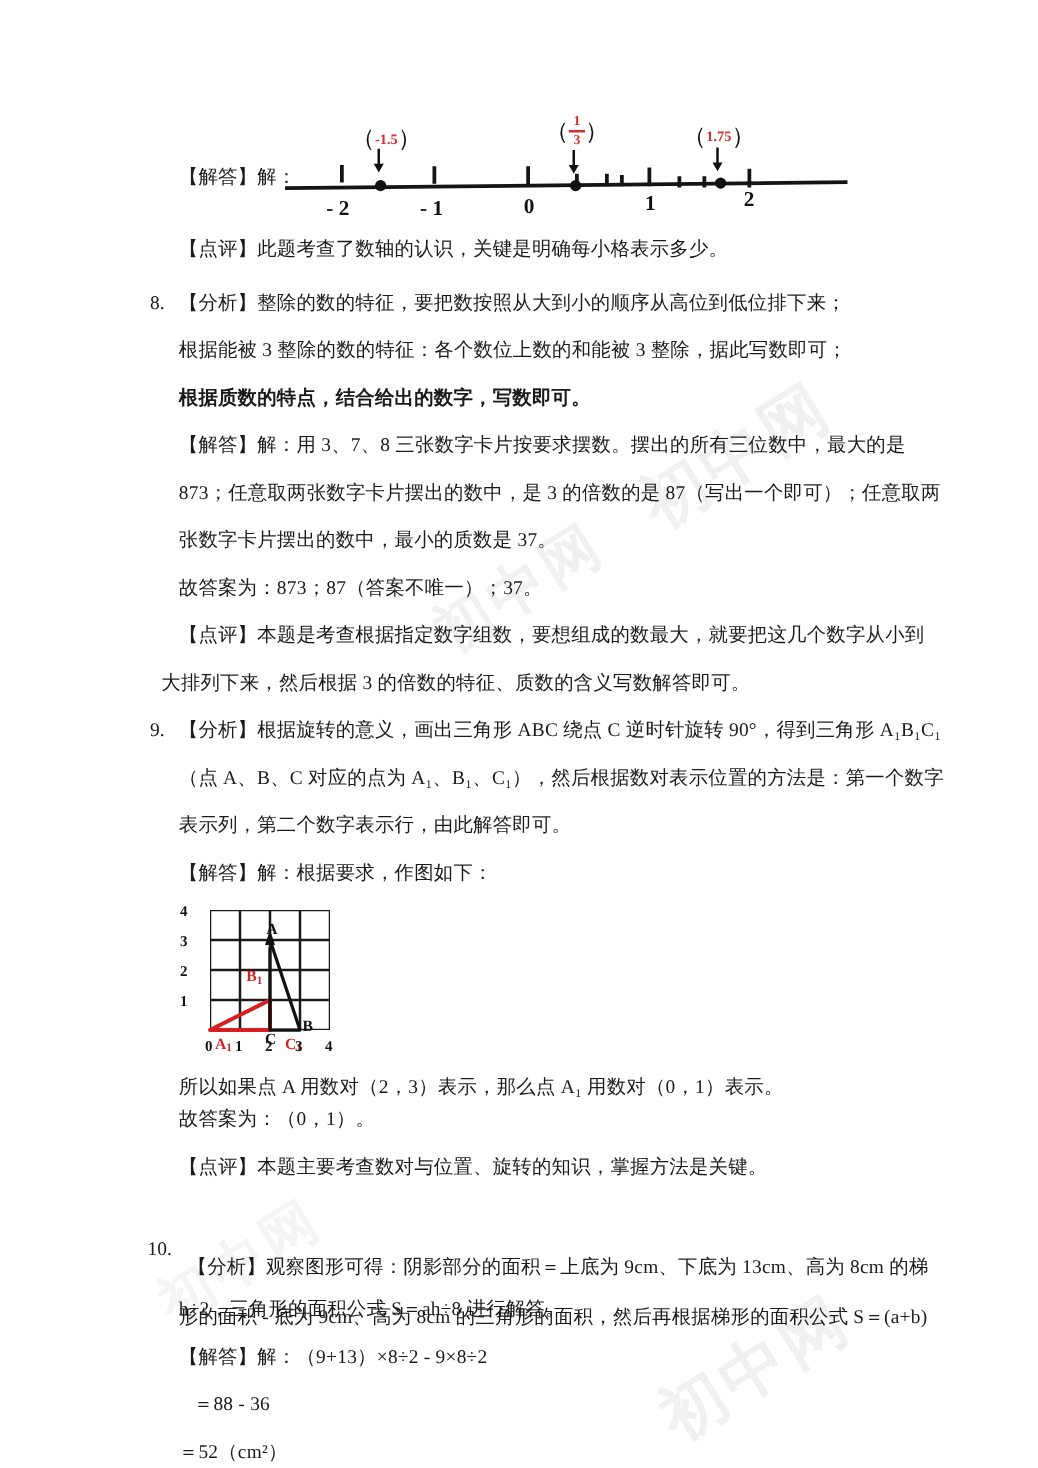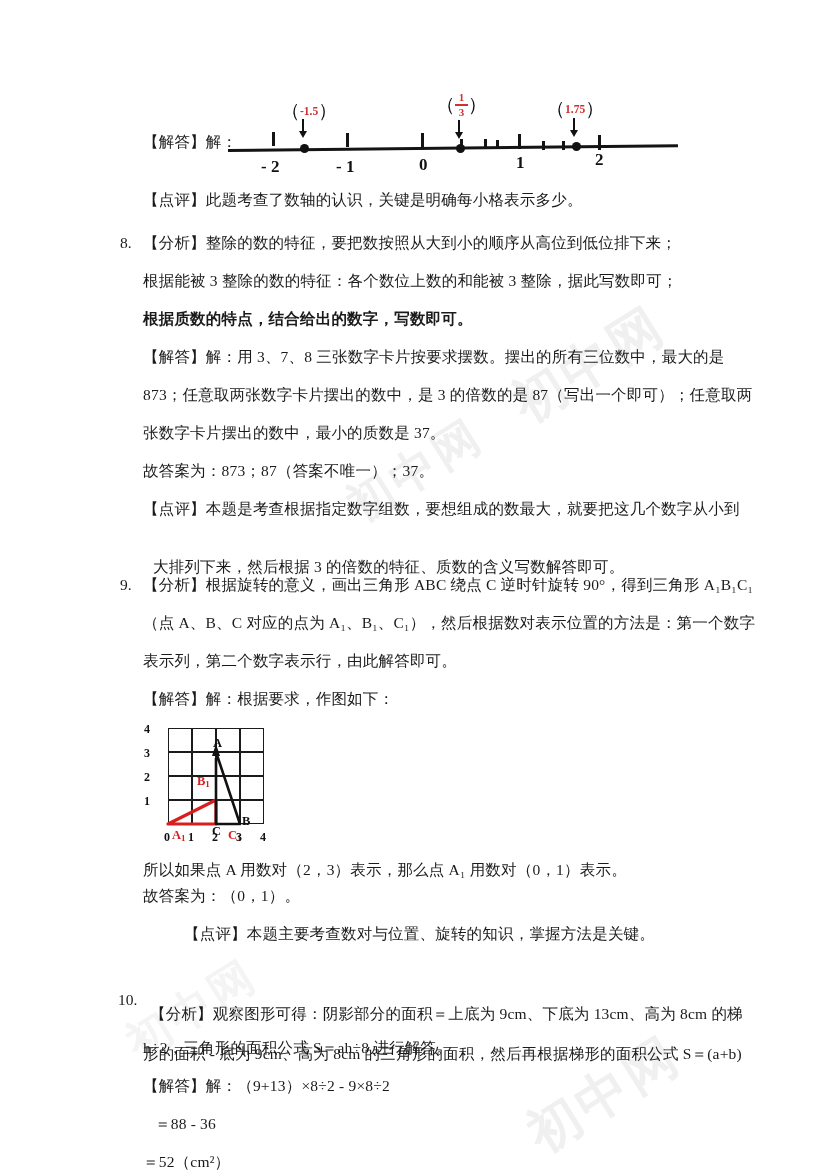--- a/index.html
+++ b/index.html
@@ -254,21 +254,21 @@
     <div class="line" style="left:143px; top:271px;">根据能被 3 整除的数的特征：各个数位上数的和能被 3 整除，据此写数即可；</div>
     <div class="line" style="left:143px; top:309px;font-weight:bold;">根据质数的特点，结合给出的数字，写数即可。</div>
 
     <div class="line" style="left:143px; top:347px;">【解答】解：用 3、7、8 三张数字卡片按要求摆数。摆出的所有三位数中，最大的是</div>
     <div class="line" style="left:143px; top:385px;">873；任意取两张数字卡片摆出的数中，是 3 的倍数的是 87（写出一个即可）；任意取两</div>
     <div class="line" style="left:143px; top:423px;">张数字卡片摆出的数中，最小的质数是 37。</div>
 
     <div class="line" style="left:143px; top:461px;">故答案为：873；87（答案不唯一）；37。</div>
 
     <div class="line" style="left:143px; top:499px;">【点评】本题是考查根据指定数字组数，要想组成的数最大，就要把这几个数字从小到</div>
-    <div class="line" style="left:153px; top:537px;margin-top:20px;">大排列下来，然后根据 3 的倍数的特征、质数的含义写数解答即可。</div>
+    <div class="line" style="left:129px; top:537px;">大排列下来，然后根据 3 的倍数的特征、质数的含义写数解答即可。</div>
 
     <div class="qnum" style="left:120px; top:575px;">9.</div>
     <div class="line" style="left:143px; top:575px;">【分析】根据旋转的意义，画出三角形 ABC 绕点 C 逆时针旋转 90°，得到三角形 A₁B₁C₁</div>
     <div class="line" style="left:143px; top:613px;">（点 A、B、C 对应的点为 A₁、B₁、C₁），然后根据数对表示位置的方法是：第一个数字</div>
     <div class="line" style="left:143px; top:651px;">表示列，第二个数字表示行，由此解答即可。</div>
 
     <div class="line" style="left:143px; top:689px;">【解答】解：根据要求，作图如下：</div>
 
     <div class="grid-fig" style="top:718px;">
 
@@ -314,21 +314,21 @@
 
       <div class="gf-lab" style="left:36px; top:112px;">0</div>
       <div class="gf-lab" style="left:60px; top:112px;">1</div>
       <div class="gf-lab" style="left:84px; top:112px;">2</div>
       <div class="gf-lab" style="left:108px; top:112px;">3</div>
       <div class="gf-lab" style="left:132px; top:112px;">4</div>
     </div>
 
     <div class="line" style="left:143px; top:848px;margin-top:12px;">所以如果点 A 用数对（2，3）表示，那么点 A₁ 用数对（0，1）表示。</div>
     <div class="line" style="left:143px; top:886px;">故答案为：（0，1）。</div>
-    <div class="line" style="left:143px; top:924px;margin-left:41px;">【点评】本题主要考查数对与位置、旋转的知识，掌握方法是关键。</div>
+    <div class="line" style="left:143px; top:924px;">【点评】本题主要考查数对与位置、旋转的知识，掌握方法是关键。</div>
 
     <div class="qnum" style="left:118px; top:962px;margin-top:28px;">10.</div>
     <div class="line" style="left:150px; top:1004px;font-family:Liberation Serif, serif;">【分析】观察图形可得：阴影部分的面积＝上底为 9cm、下底为 13cm、高为 8cm 的梯</div>
     <div class="line" style="left:143px; top:1000px;margin-top:44px;">形的面积 - 底为 9cm、高为 8cm 的三角形的面积，然后再根据梯形的面积公式 S＝(a+b)</div>
     <div class="line" style="left:143px; top:1038px;">h÷2，三角形的面积公式 S＝ah÷8 进行解答。</div>
 
     <div class="line" style="left:143px; top:1076px;">【解答】解：（9+13）×8÷2 - 9×8÷2</div>
     <div class="line" style="left:155px; top:1114px;">＝88 - 36</div>
     <div class="line" style="left:143px; top:1152px;">＝52（cm²）</div>
 

